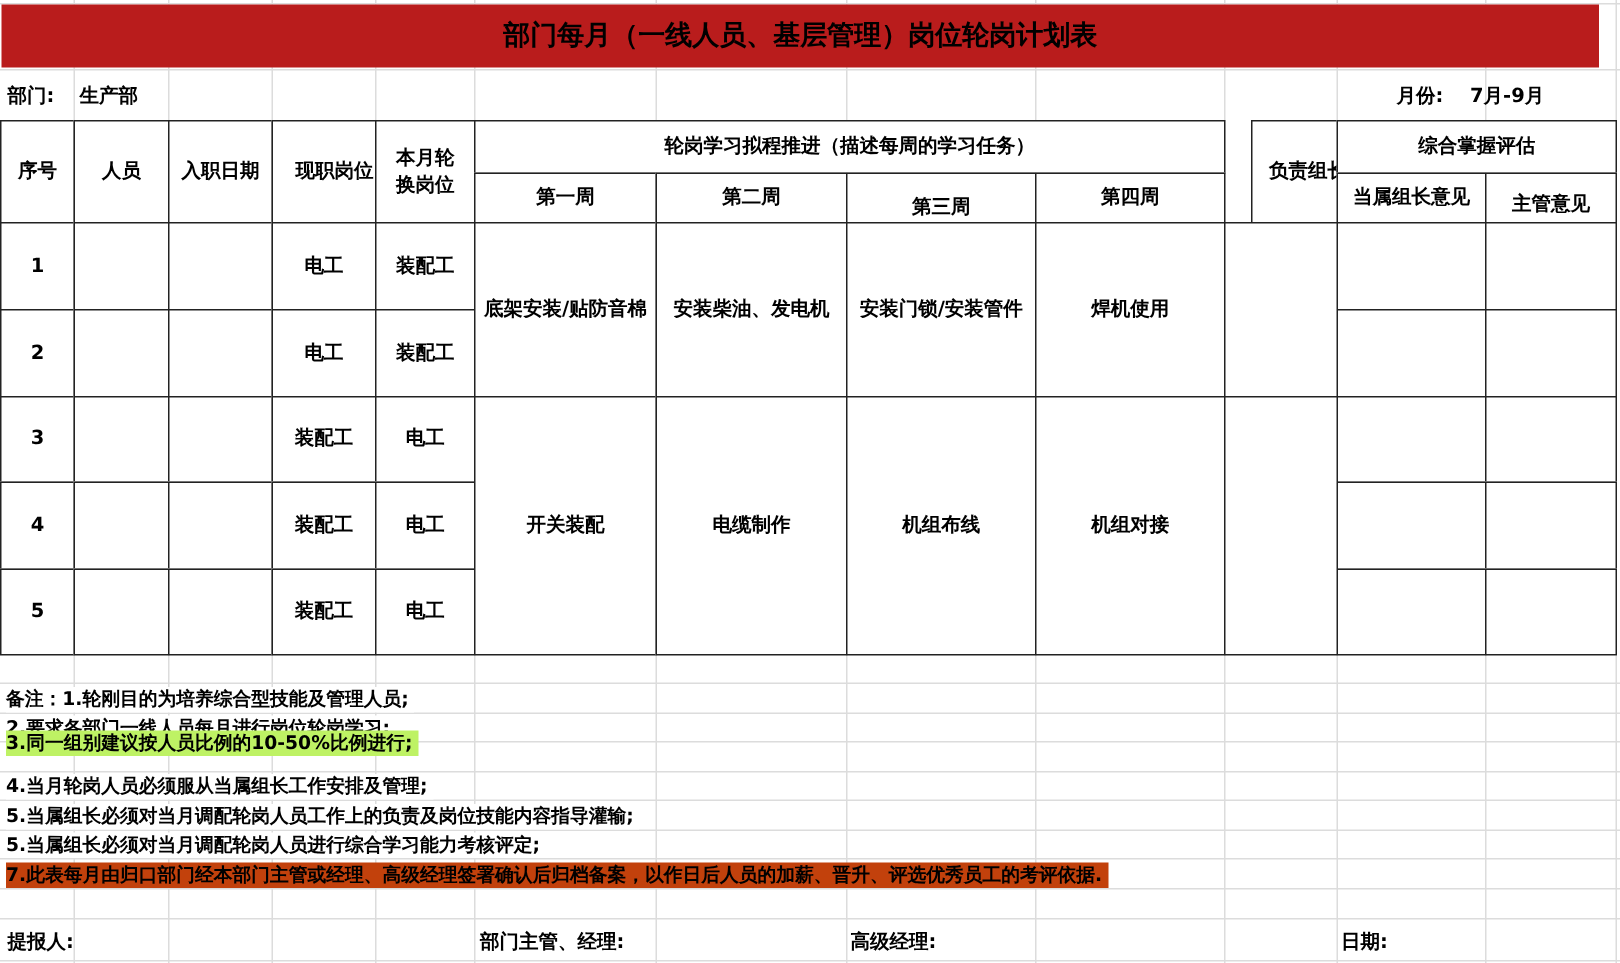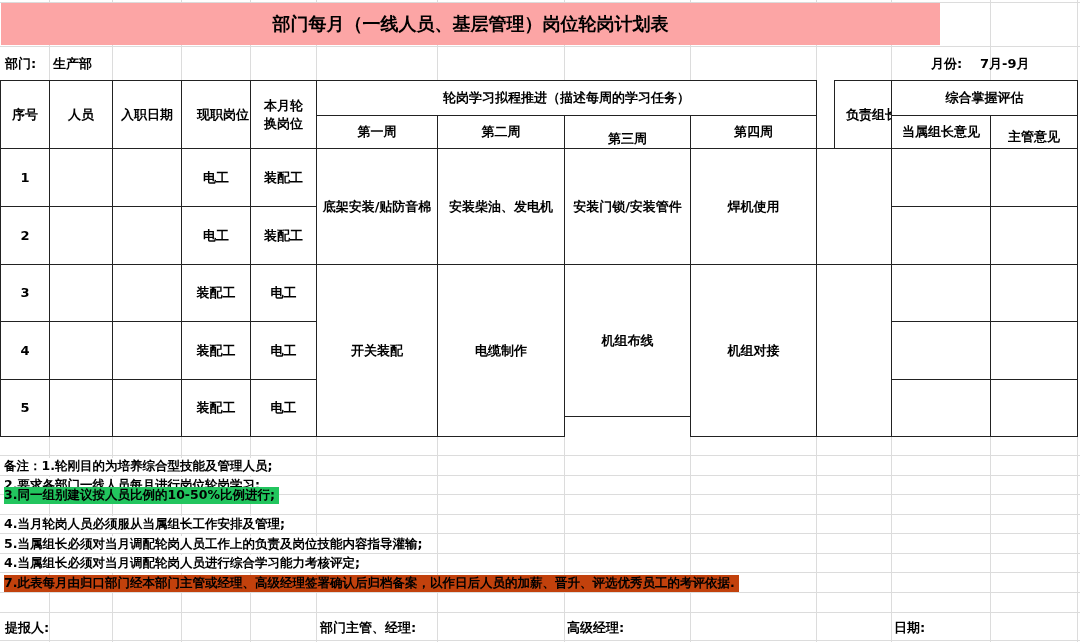--- a/index.html
+++ b/index.html
@@ -37,21 +37,21 @@
   <div class="gl" style="left:0;top:494px;width:1080px;height:1px"></div>
   <div class="gl" style="left:0;top:514px;width:1080px;height:1px"></div>
   <div class="gl" style="left:0;top:533px;width:1080px;height:1px"></div>
   <div class="gl" style="left:0;top:553px;width:1080px;height:1px"></div>
   <div class="gl" style="left:0;top:572px;width:1080px;height:1px"></div>
   <div class="gl" style="left:0;top:592px;width:1080px;height:1px"></div>
   <div class="gl" style="left:0;top:612px;width:1080px;height:1px"></div>
   <div class="gl" style="left:0;top:640px;width:1080px;height:1px"></div>
 </div>
 
-<div class="cell title" style="left:1px;top:3px;width:939px;height:42px;background:#fca5a5">部门每月（一线人员、基层管理）岗位轮岗计划表</div>
+<div class="cell title" style="left:1px;top:3px;width:1065px;height:42px;background:#b91c1c">部门每月（一线人员、基层管理）岗位轮岗计划表</div>
 
 <div class="sig" style="left:5px;top:55px">部门:</div>
 <div class="sig" style="left:53px;top:55px">生产部</div>
 <div class="sig" style="left:931px;top:55px">月份:</div>
 <div class="sig" style="left:980px;top:55px">7月-9月</div>
 
 <div>
   <div class="cell b" style="left:0;top:80px;width:50px;height:69px">序号</div>
   <div class="cell b" style="left:49px;top:80px;width:64px;height:69px">人员</div>
   <div class="cell b" style="left:112px;top:80px;width:70px;height:69px">入职日期</div>
@@ -111,32 +111,32 @@
   <div class="cell b" style="left:990px;top:379px;width:88px;height:58px"></div>
 
   <div class="cell b" style="left:316px;top:148px;width:122px;height:117px;white-space:nowrap">底架安装/贴防音棉</div>
   <div class="cell b" style="left:437px;top:148px;width:128px;height:117px;white-space:nowrap">安装柴油、发电机</div>
   <div class="cell b" style="left:564px;top:148px;width:127px;height:117px;white-space:nowrap">安装门锁/安装管件</div>
   <div class="cell b" style="left:690px;top:148px;width:127px;height:117px">焊机使用</div>
   <div class="cell b" style="left:816px;top:148px;width:76px;height:117px"></div>
 
   <div class="cell b" style="left:316px;top:264px;width:122px;height:173px">开关装配</div>
   <div class="cell b" style="left:437px;top:264px;width:128px;height:173px">电缆制作</div>
-  <div class="cell b" style="left:564px;top:264px;width:127px;height:153px">机组布线</div>
+  <div class="cell b" style="left:564px;top:264px;width:127px;height:173px">机组布线</div>
   <div class="cell b" style="left:690px;top:264px;width:127px;height:173px">机组对接</div>
   <div class="cell b" style="left:816px;top:264px;width:76px;height:173px"></div>
 </div>
 
 <div>
   <div class="note" style="top:458px;background:#fff;padding-right:4px">备注：1.轮刚目的为培养综合型技能及管理人员;</div>
   <div class="note" style="top:477px;background:#fff;padding-right:4px">2.要求各部门一线人员每月进行岗位轮岗学习;</div>
-  <div class="note" style="top:487px;background:#22c55e;padding-right:4px">3.同一组别建议按人员比例的10-50%比例进行;</div>
+  <div class="note" style="top:487px;background:#bef264;padding-right:4px">3.同一组别建议按人员比例的10-50%比例进行;</div>
   <div class="note" style="top:516px;background:#fff;padding-right:4px">4.当月轮岗人员必须服从当属组长工作安排及管理;</div>
   <div class="note" style="top:536px;background:#fff;padding-right:4px">5.当属组长必须对当月调配轮岗人员工作上的负责及岗位技能内容指导灌输;</div>
-  <div class="note" style="top:555px;background:#fff;padding-right:4px">4.当属组长必须对当月调配轮岗人员进行综合学习能力考核评定;</div>
+  <div class="note" style="top:555px;background:#fff;padding-right:4px">5.当属组长必须对当月调配轮岗人员进行综合学习能力考核评定;</div>
   <div class="note" style="top:575px;background:#c2410c;padding-right:4px">7.此表每月由归口部门经本部门主管或经理、高级经理签署确认后归档备案，以作日后人员的加薪、晋升、评选优秀员工的考评依据.</div>
 </div>
 
 <div>
   <div class="sig" style="left:5px;top:619px">提报人:</div>
   <div class="sig" style="left:320px;top:619px">部门主管、经理:</div>
   <div class="sig" style="left:567px;top:619px">高级经理:</div>
   <div class="sig" style="left:894px;top:619px">日期:</div>
 </div>
 

